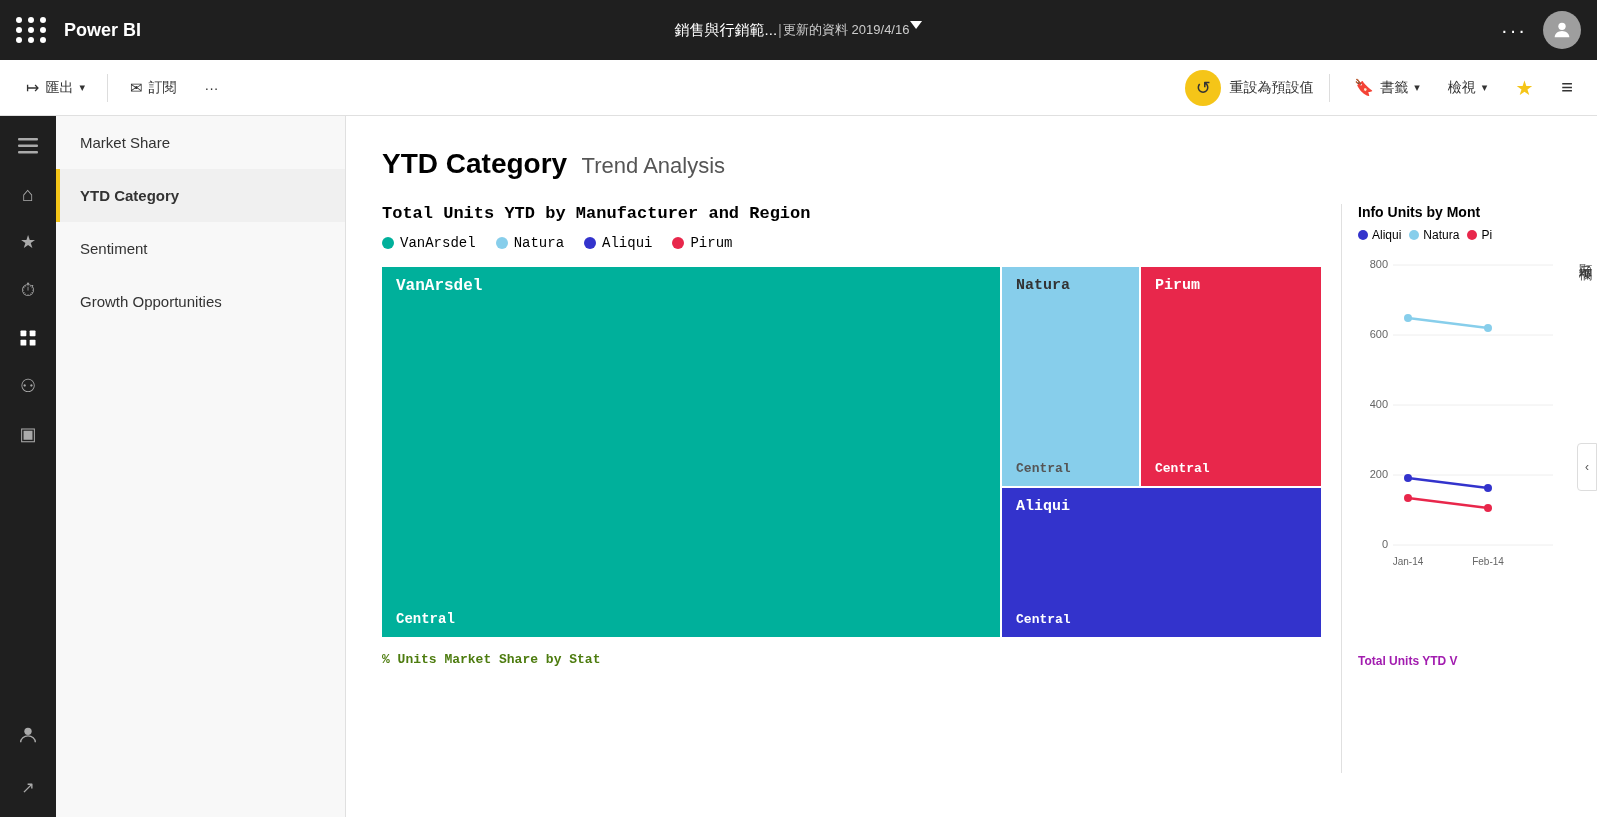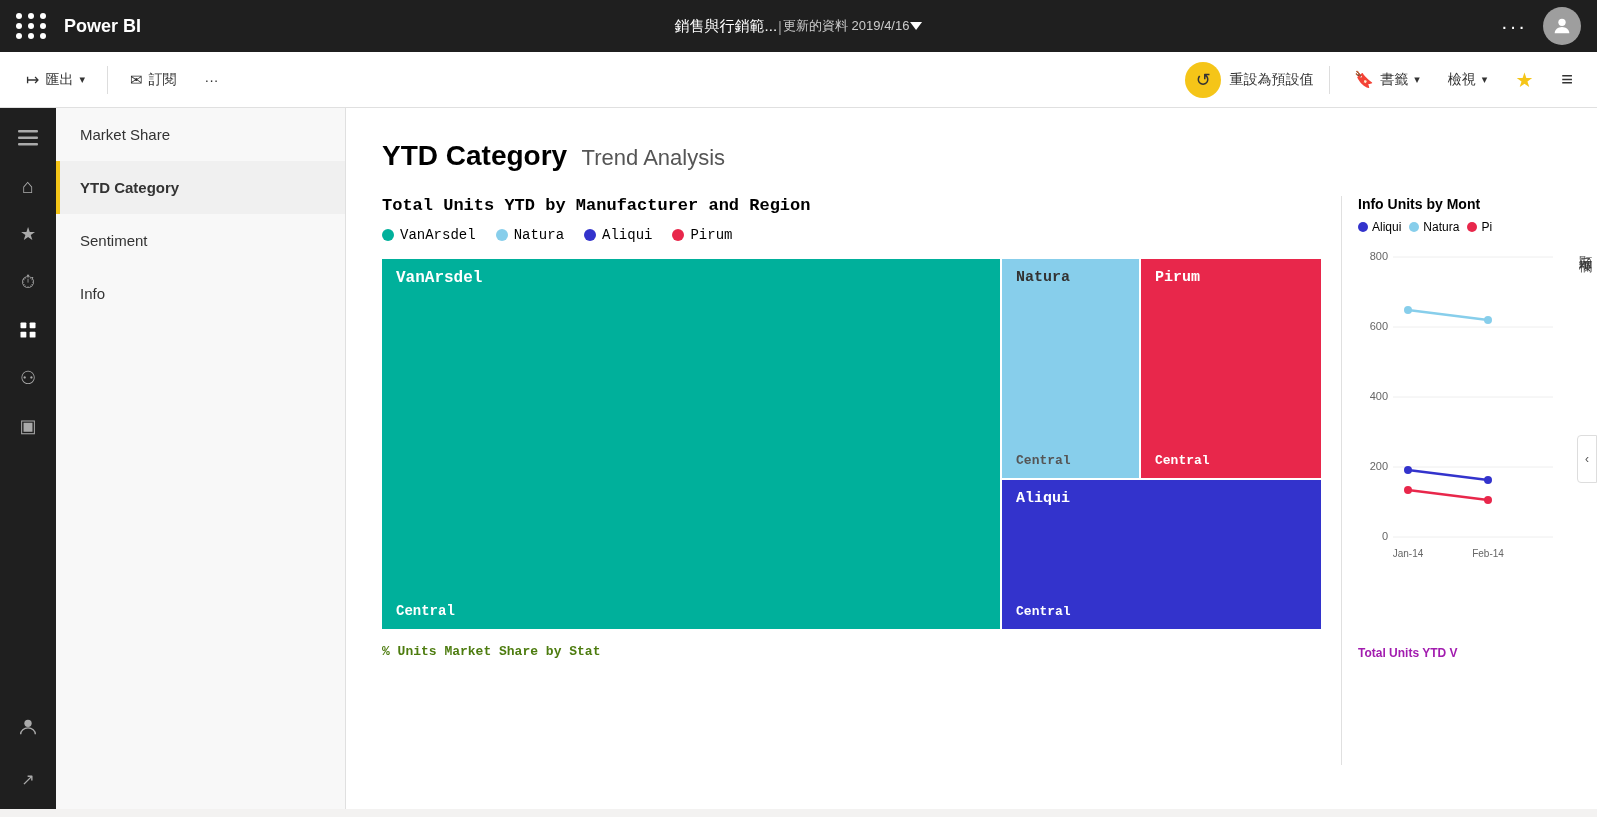--- a/index.html
+++ b/index.html
@@ -1,21 +1,21 @@
 <!DOCTYPE html>
 <html><head>
   <meta charset="utf-8">
   <style>
     * { margin: 0; padding: 0; box-sizing: border-box; }
     body { font-family: 'Segoe UI', Arial, sans-serif; background: #f3f2f1; width: 1597px; height: 817px; overflow: hidden; }
 
     
     .top-bar {
       background: #1f1f1f;
-      height: 52px;
+      height: 60px;
       display: flex;
       align-items: center;
       padding: 2px 16px;
       color: white;
       position: relative;
     }
     .top-bar-dots {
       display: grid;
       grid-template-columns: repeat(3, 8px);
       gap: 4px;
@@ -26,21 +26,20 @@
       font-size: 18px;
       font-weight: 600;
       color: white;
       margin-right: 32px;
     }
     .top-center {
       position: absolute;
       left: 50%;
       transform: translateX(-50%);
       display: flex;
-      align-items: center;
       color: white;
       font-size: 15px;
       gap: 1px;
     }
     .top-center .report-title { font-size: 15px; }
     .top-center .divider { color: #999; }
     .top-center .update-info { font-size: 13px; color: #ccc; }
     .chevron-down {
       width: 0; height: 0;
       border-left: 6px solid transparent;
@@ -434,21 +433,21 @@
     <div class="nav-item">
       <span>Market Share</span>
     </div>
     <div class="nav-item active">
       <span>YTD Category</span>
     </div>
     <div class="nav-item">
       <span>Sentiment</span>
     </div>
     <div class="nav-item">
-      <span>Info</span>
+      <span>Growth Opportunities</span>
     </div>
   </div>
 
   <div class="content-area">
     <div class="report-container">
 
       <div class="report-header">
         <span class="report-title-main">YTD Category</span>
         <span class="report-subtitle">Trend Analysis</span>
       </div>

